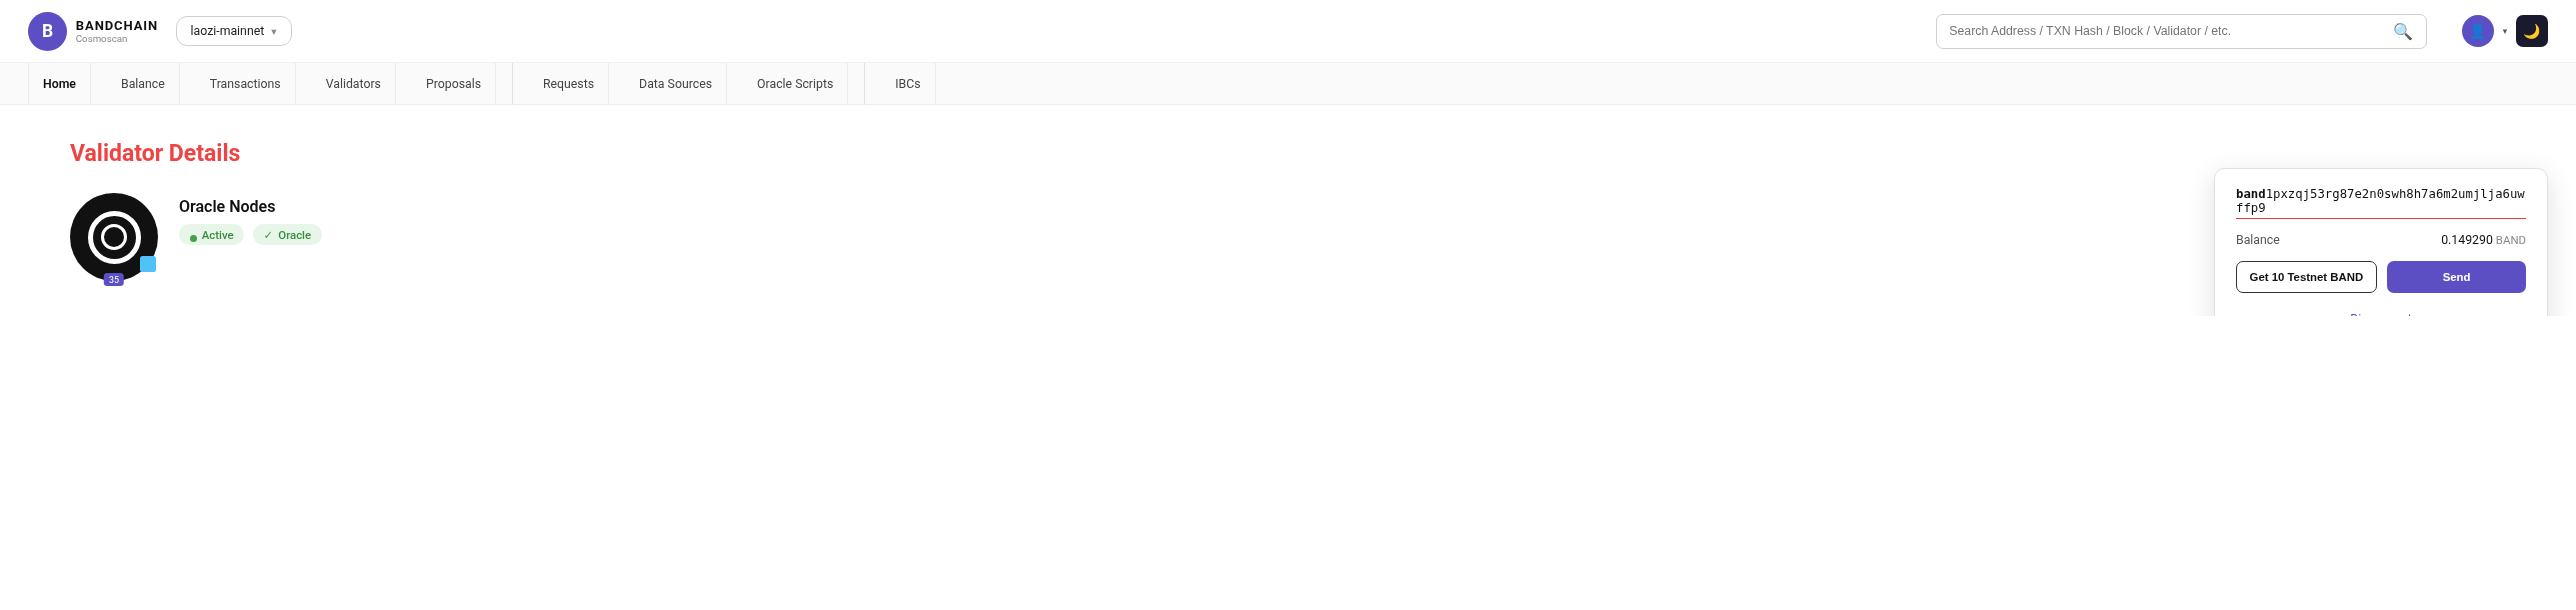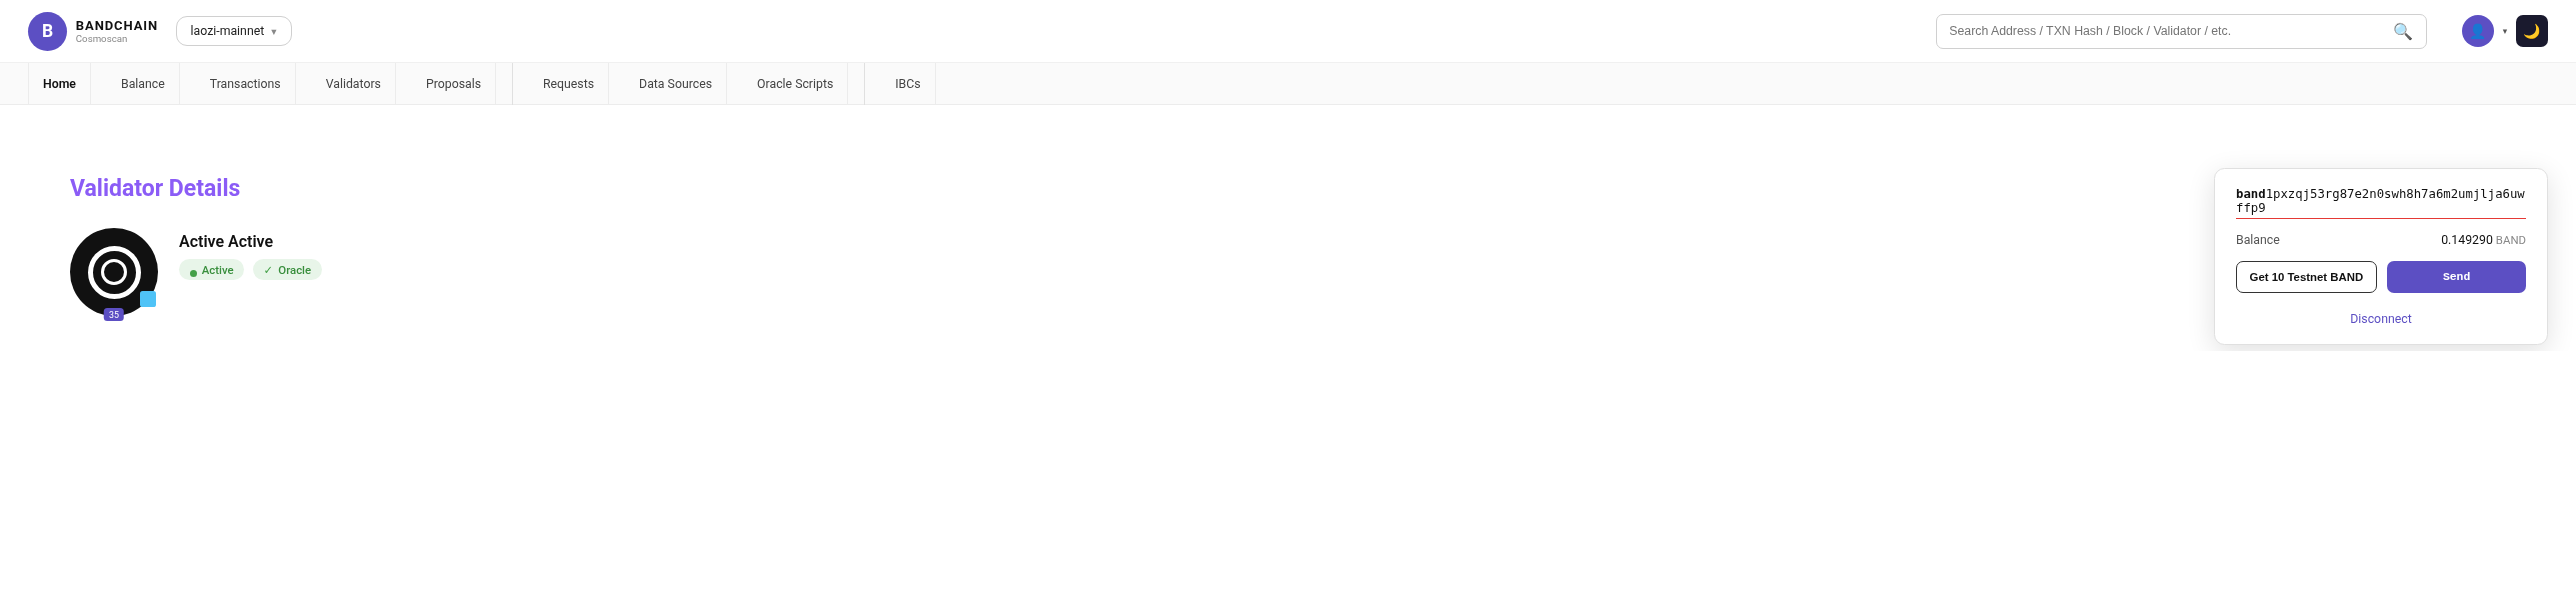--- a/index.html
+++ b/index.html
@@ -114,21 +114,21 @@
       border-right: 0.9px solid #ececec;
     }
     .nav-item:first-child { border-left: 0.9px solid #ececec; }
     .nav-item.active { color: #111; font-weight: 600; }
 
     
     .main-content {
       padding: 35px 70px;
       position: relative;
     }
-    .page-title { font-size: 23px; font-weight: 700; color: #8b5cf6; margin-bottom: 26px; margin-top: 35px; }
+    .page-title { font-size: 23px; font-weight: 700; color: #ef4444; margin-bottom: 26px; }
     .validator-card {
       display: flex;
       align-items: flex-start;
       gap: 21px;
     }
     .validator-icon {
       width: 88px;
       height: 88px;
       background: #111;
       border-radius: 50%;
@@ -221,21 +221,20 @@
     .btn-send {
       flex: 1;
       padding: 8.8px 0;
       background: #5c4fc3;
       border: none;
       border-radius: 7px;
       font-size: 11.4px;
       font-weight: 600;
       color: #fff;
       cursor: pointer;
-      font-family: Liberation Mono, monospace;
     }
     .disconnect-row {
       text-align: center;
       margin-top: 3.5px;
     }
     .disconnect-link {
       font-size: 12.3px;
       color: #5c4fc3;
       cursor: pointer;
       text-decoration: none;
@@ -342,21 +341,21 @@
   <div class="validator-card">
     <div class="validator-icon">
       <div class="validator-icon-inner">
         <div style="width:26px;height:26px;border-radius:50%;border:3.5px solid #fff;background:#111;"></div>
       </div>
       <div class="validator-icon-dot"></div>
       <div class="badge-35">35</div>
     </div>
 
     <div>
-      <div class="validator-name">Active Active</div>
+      <div class="validator-name">Oracle Nodes</div>
       <div style="display:flex;gap:8.8px;margin-top:8.8px;">
         <span class="status-active">
           <span class="status-dot"></span>
           <span>Active</span>
         </span>
         <span class="oracle-badge">
           <span class="check-icon">✓</span>
           <span>Oracle</span>
         </span>
       </div>

